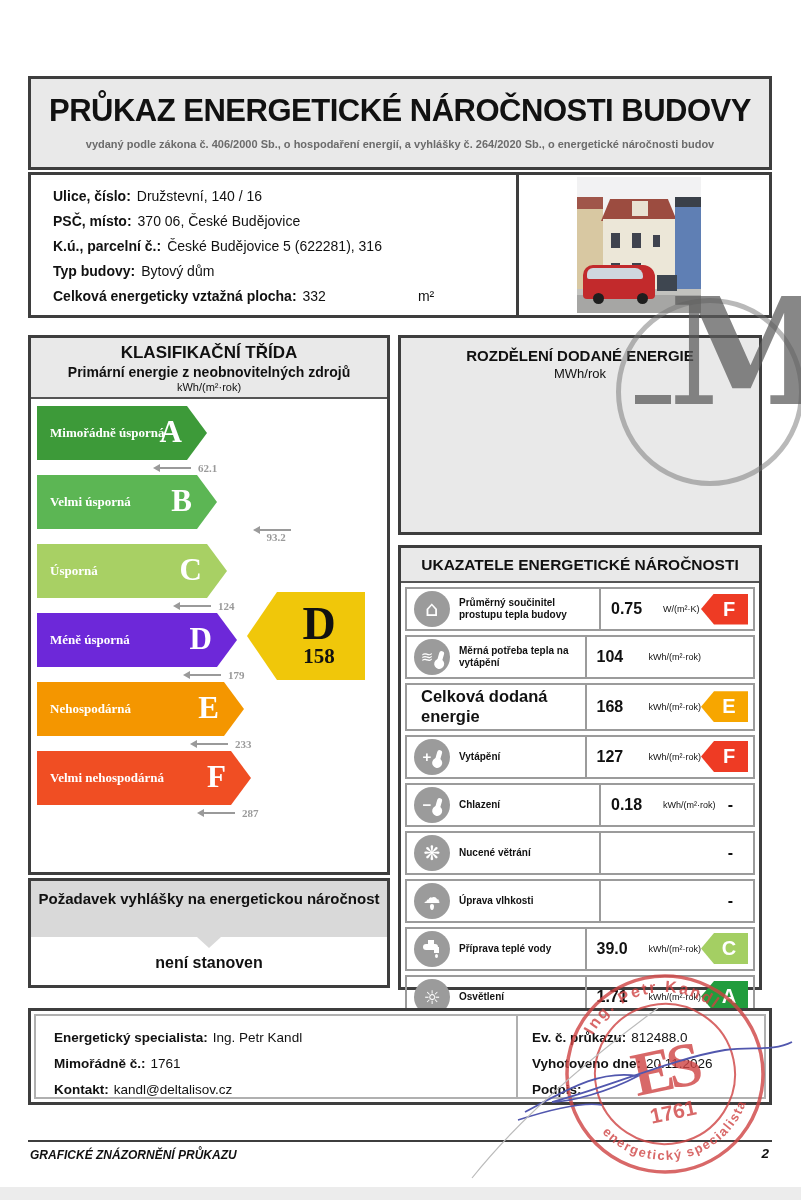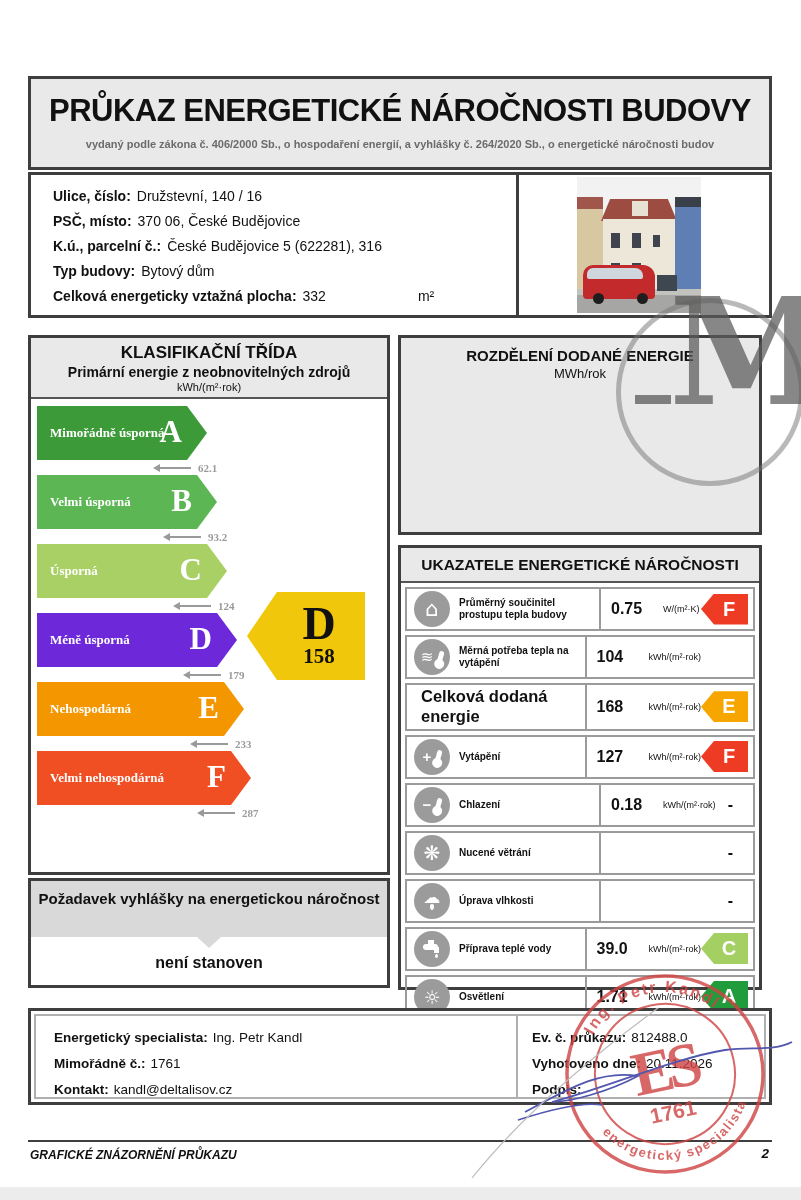--- a/index.html
+++ b/index.html
@@ -207,21 +207,21 @@
           <span class="letter">A</span>
         </div>
       <div class="threshold" style="padding-left: 118px;">
           <span class="th-mark"></span>
           <span>62.1</span>
         </div>
       <div class="band" style="background: rgb(92, 182, 84); width: 180px;">
           <span class="label">Velmi úsporná</span>
           <span class="letter">B</span>
         </div>
-      <div class="threshold" style="padding-left: 128px;">
+      <div class="threshold" style="padding-left: 128px; flex-direction: column;">
           <span class="th-mark"></span>
           <span>93.2</span>
         </div>
       <div class="band" style="background: rgb(168, 208, 100); width: 190px;">
           <span class="label">Úsporná</span>
           <span class="letter">C</span>
         </div>
       <div class="threshold" style="padding-left: 138px;">
           <span class="th-mark"></span>
           <span>124</span>

